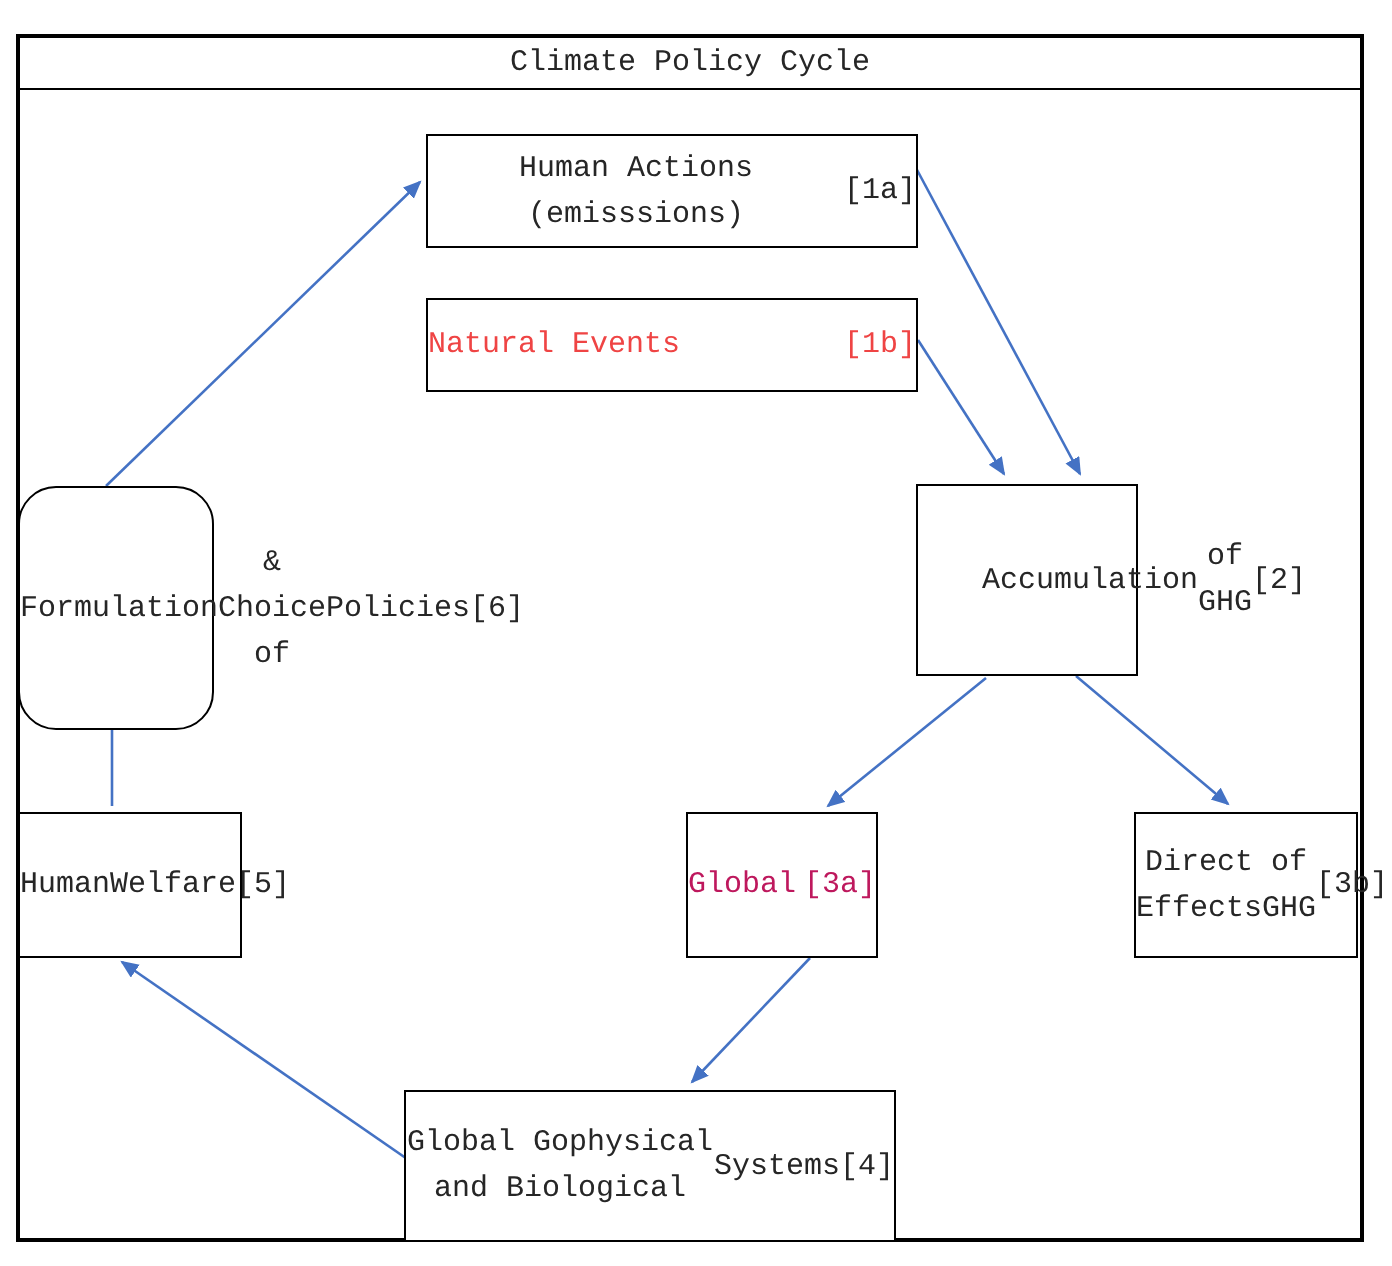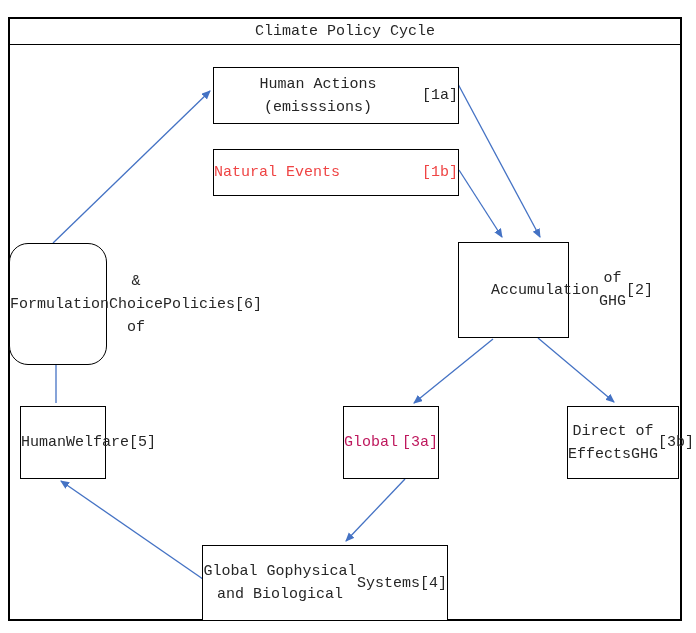--- a/index.html
+++ b/index.html
@@ -69,21 +69,21 @@
     <div>Policies</div>
     <div>[6]</div>
   </div>
 
   <div class="node" style="left: 458px; top: 242px; width: 111px; height: 96px; color: rgb(38, 38, 38); border-color: rgb(0, 0, 0); padding-left: 32px;">
     <div>Accumulation</div>
     <div>of GHG</div>
     <div>[2]</div>
   </div>
 
-  <div class="node" style="left: 20px; top: 406px; width: 86px; height: 73px; color: rgb(38, 38, 38); border-color: rgb(0, 0, 0);">
+  <div class="node" style="left: 9px; top: 406px; width: 112px; height: 73px; color: rgb(38, 38, 38); border-color: rgb(0, 0, 0);">
     <div>Human</div>
     <div>Welfare</div>
     <div>[5]</div>
   </div>
 
   <div class="node" style="left: 343px; top: 406px; width: 96px; height: 73px; color: #be185d; border-color: rgb(0, 0, 0);">
     <div>Global</div>
     <div>[3a]</div>
   </div>
 

